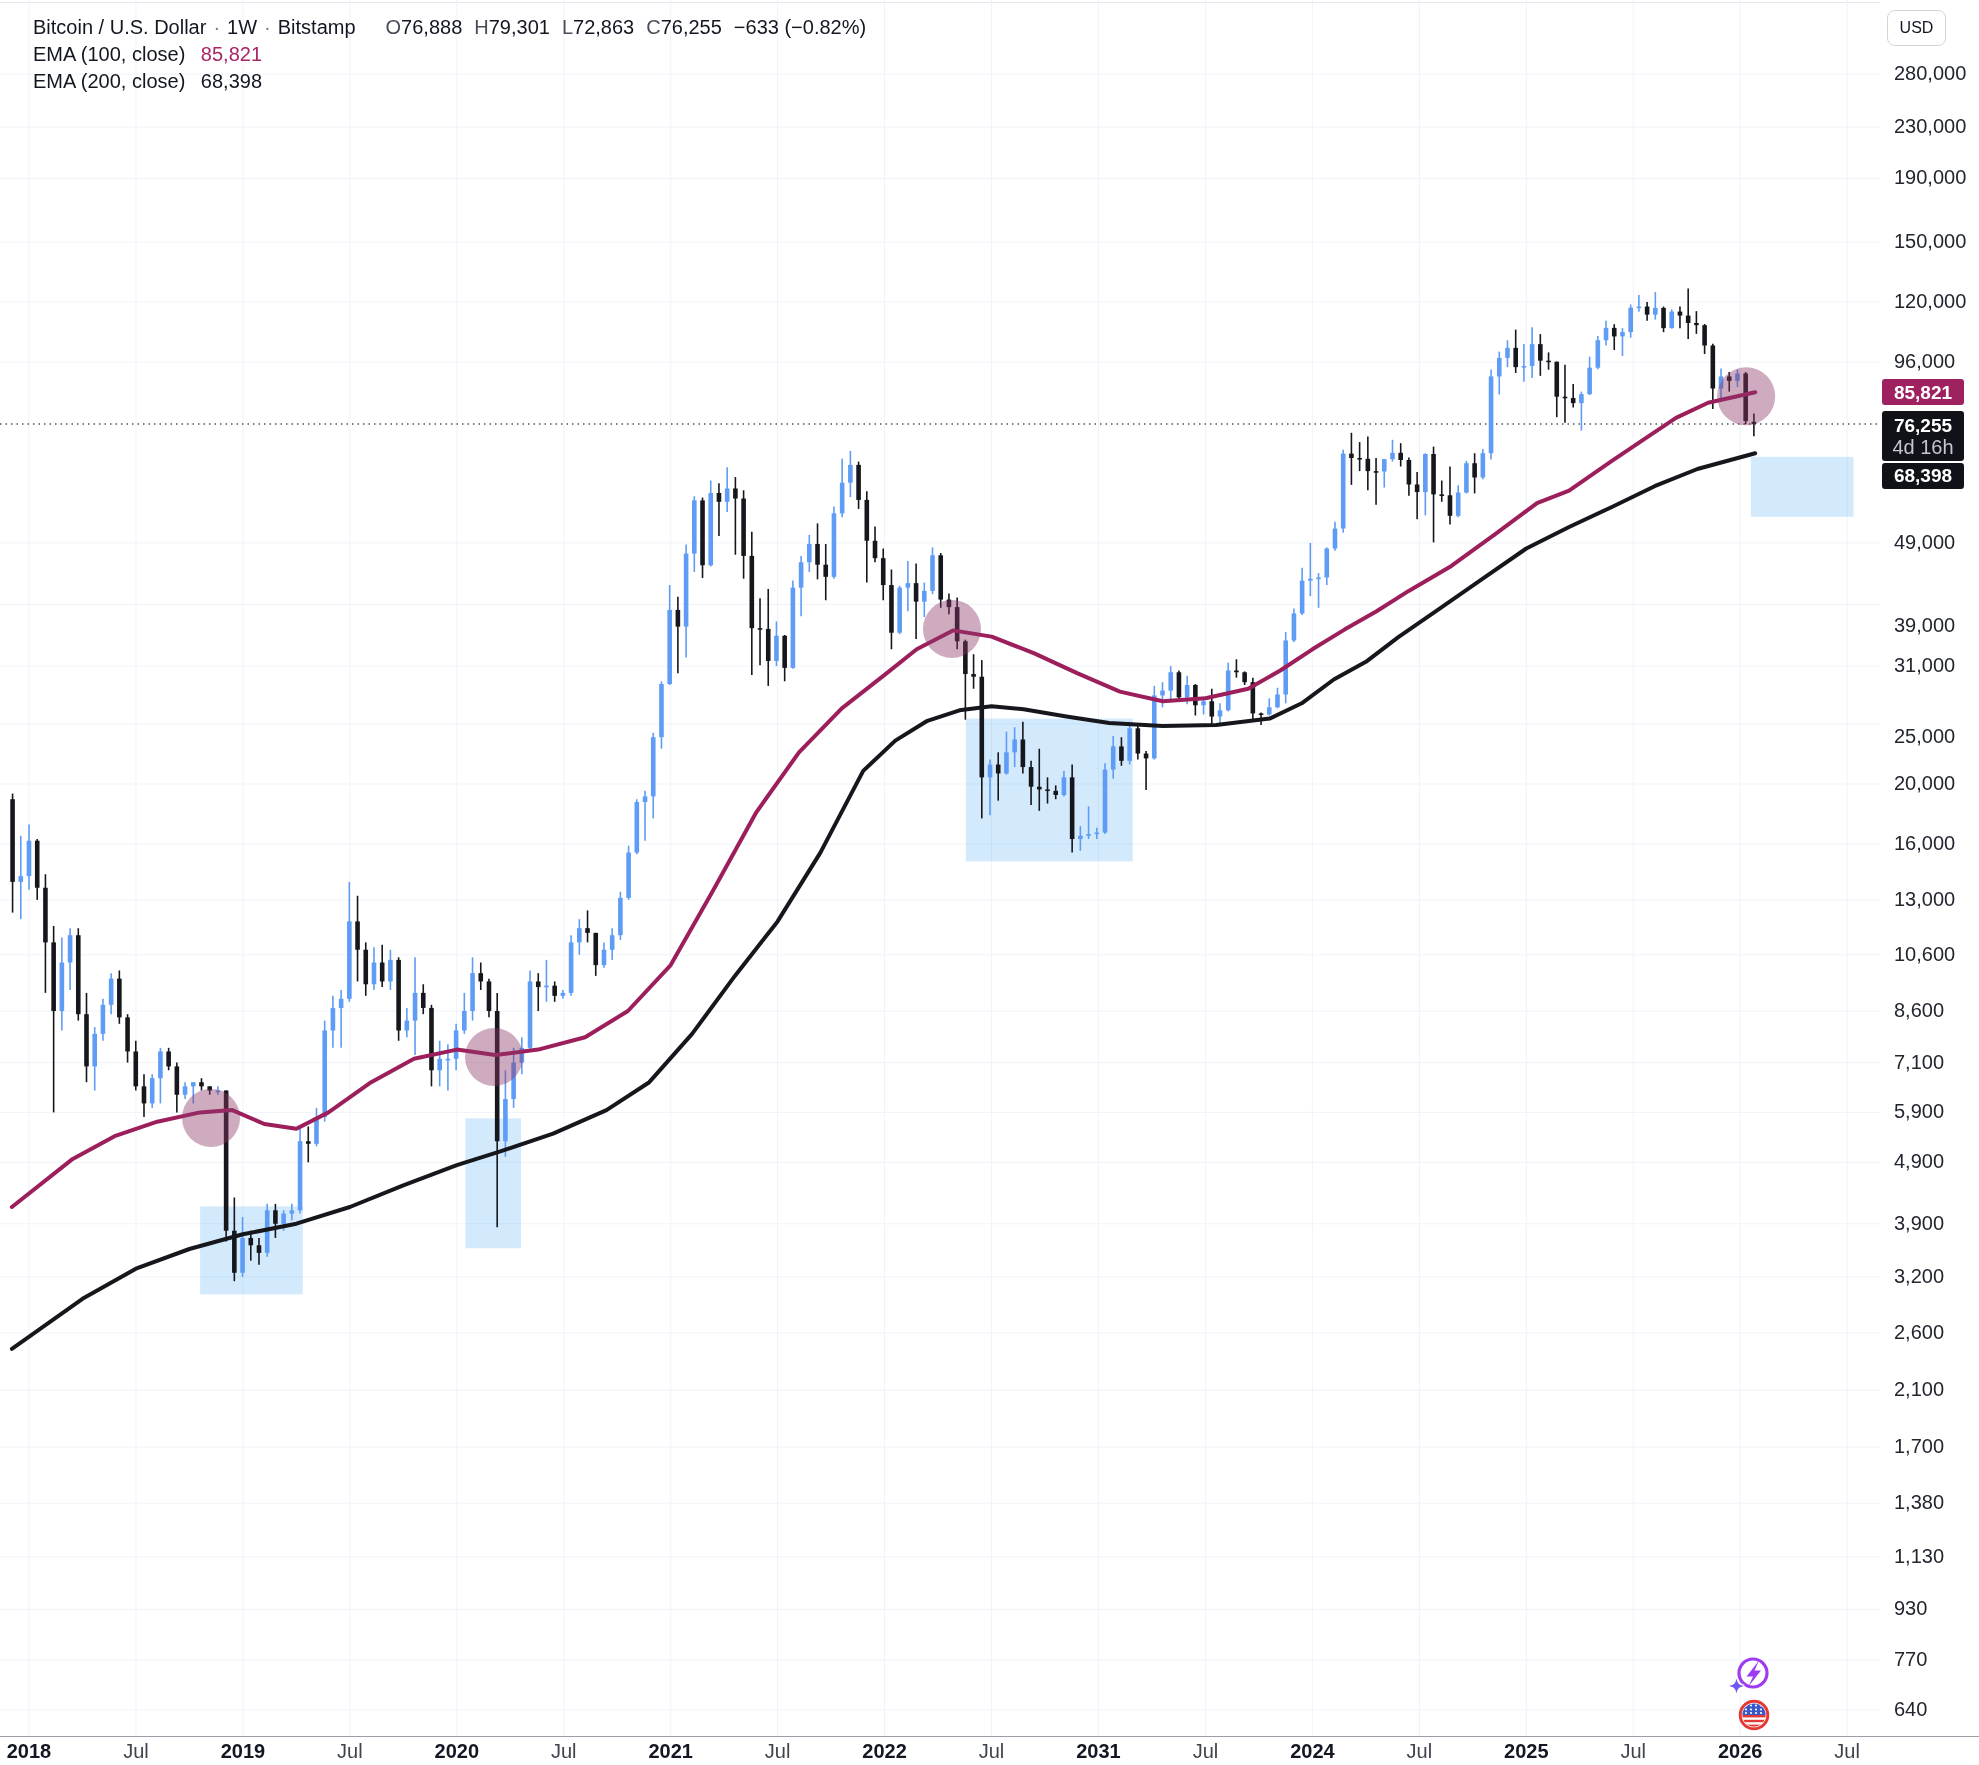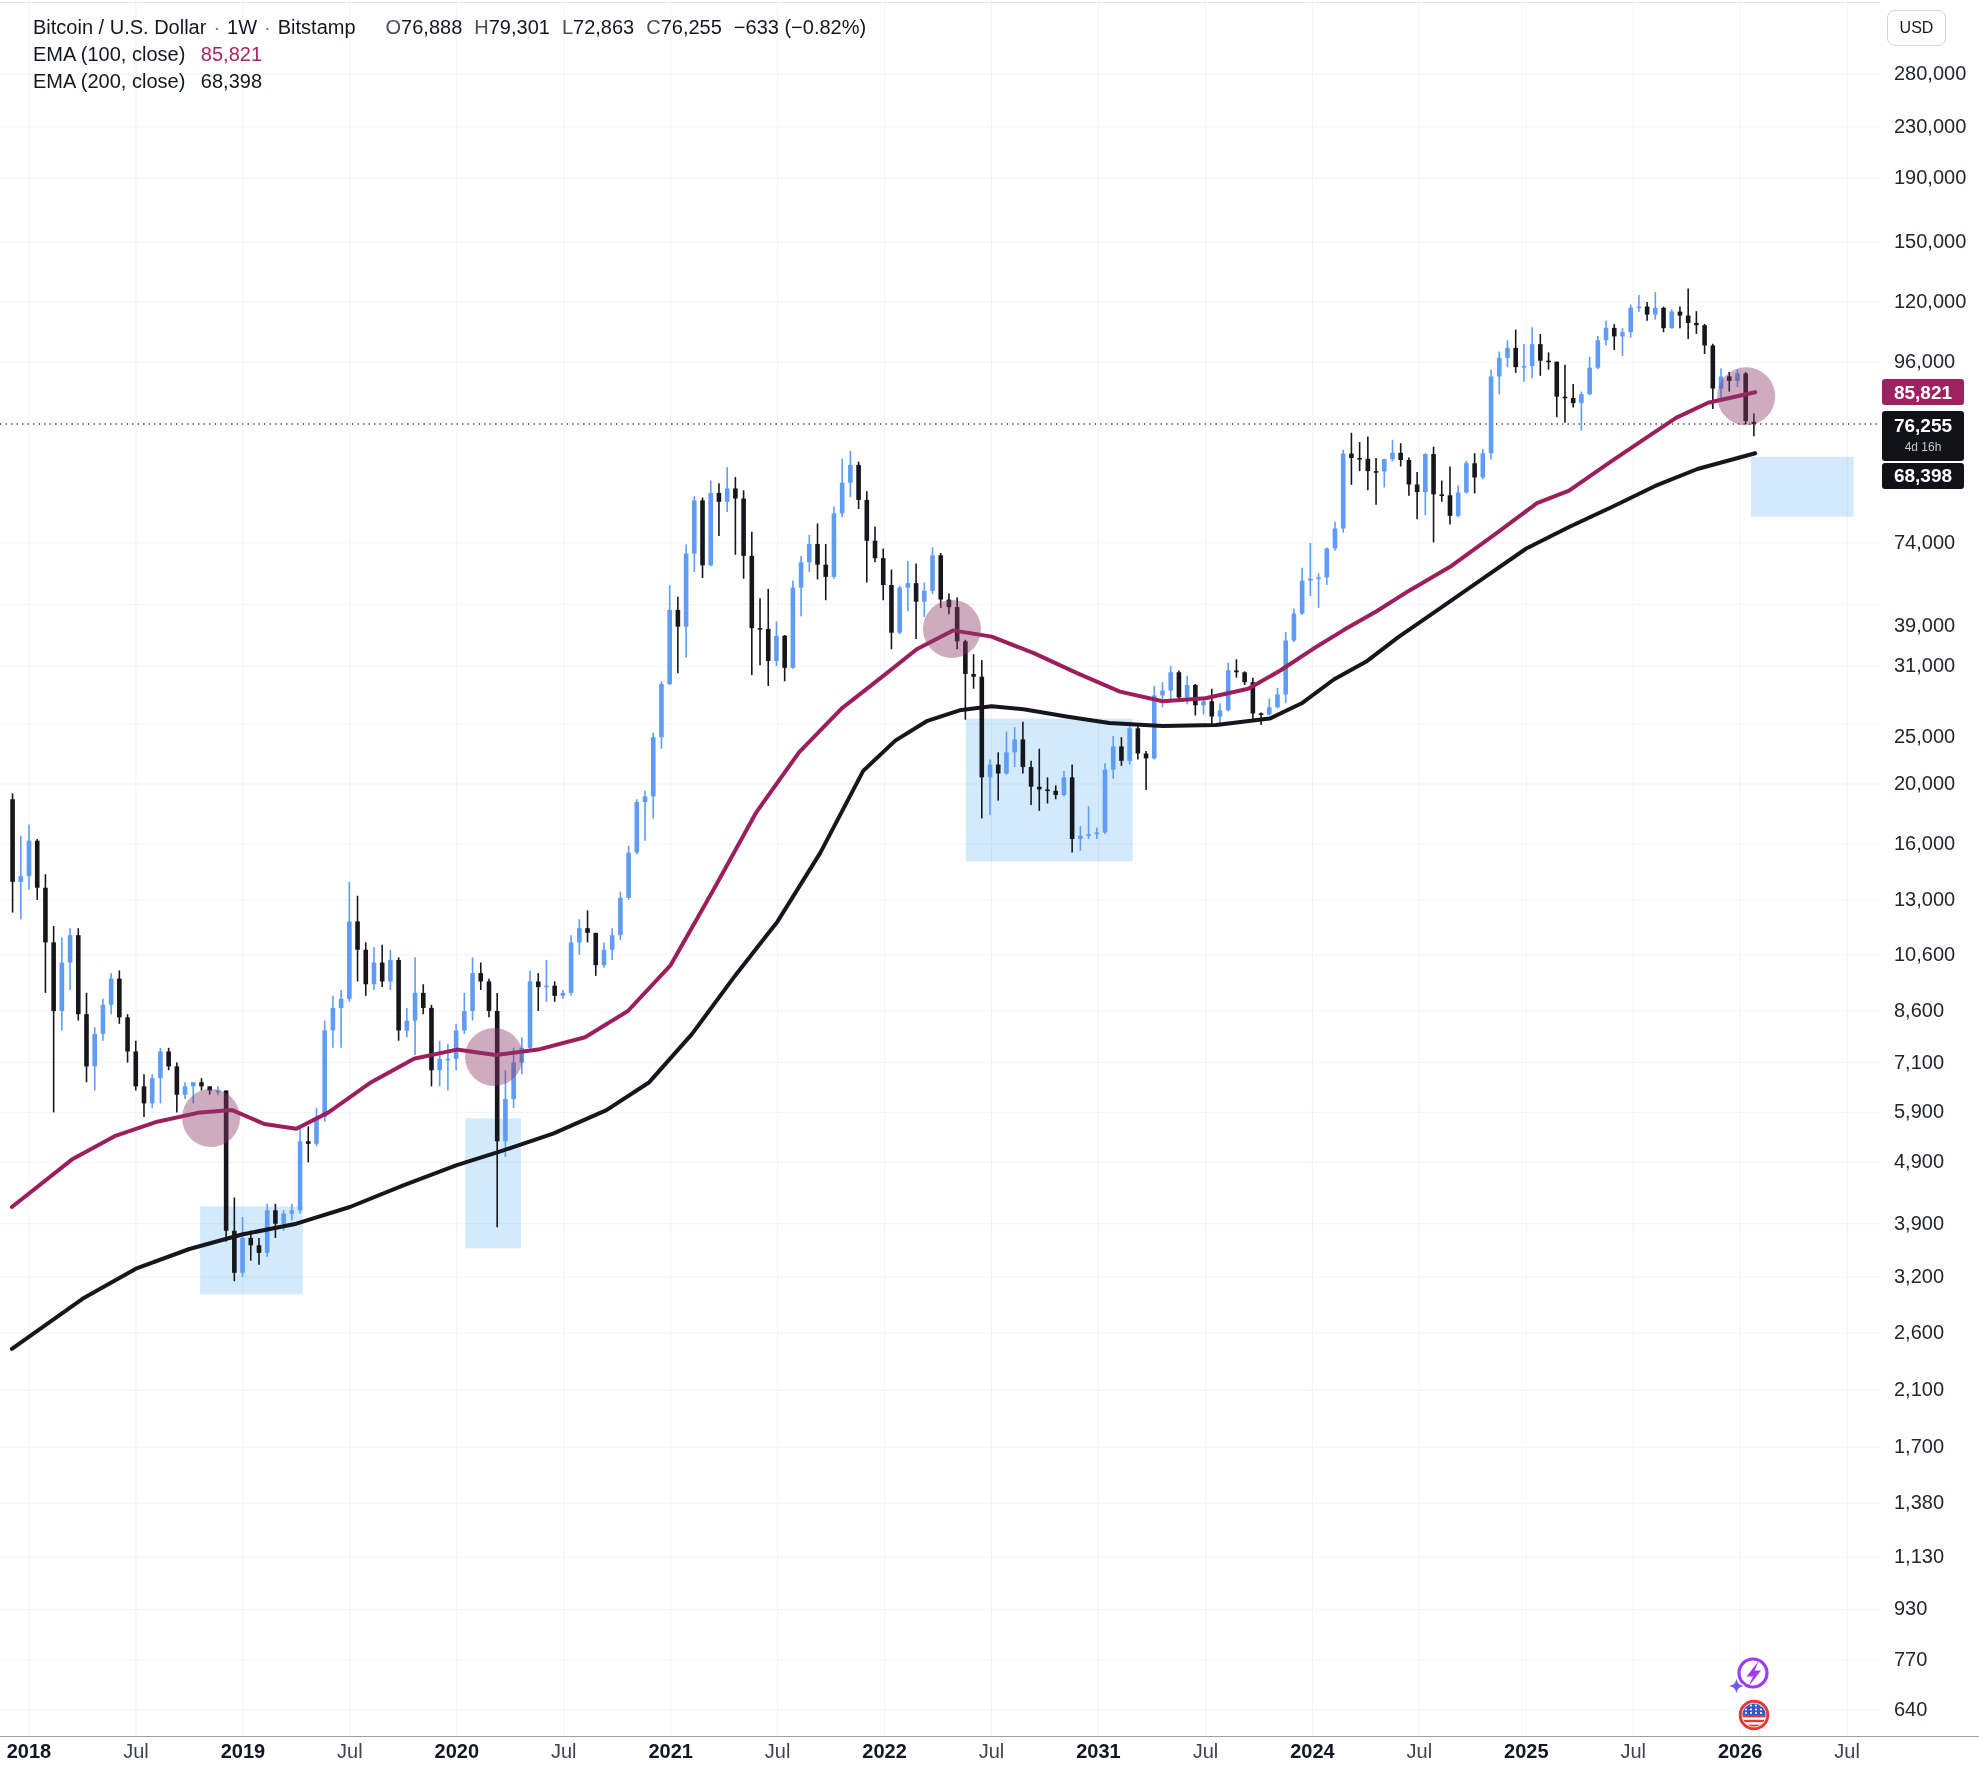--- a/index.html
+++ b/index.html
@@ -21,21 +21,21 @@
   .legend .ival{margin-left:10px;font-weight:500;}
   
   .price-axis{position:absolute;left:1880px;top:0;width:99px;height:1736px;background:#ffffff;}
   .pt{position:absolute;left:14px;font-size:20px;color:#22262f;white-space:nowrap;}
   .usd-btn{position:absolute;left:7px;top:10px;width:57px;height:34px;border:1px solid #d1d4dc;
            border-radius:8px;font-size:16px;font-weight:500;color:#131722;display:flex;
            align-items:center;justify-content:center;background:#fff;}
   .badge{position:absolute;left:2px;width:82px;border-radius:3px;color:#ffffff;
          display:flex;flex-direction:column;align-items:center;justify-content:center;}
   .badge .b1{font-size:19px;font-weight:600;line-height:23px;}
-  .badge .b2{font-size:12px;font-weight:500;line-height:20px;color:#c3c7d0;}
+  .badge .b2{font-size:20px;font-weight:500;line-height:20px;color:#c3c7d0;}
   
   .time-axis{position:absolute;left:0;top:1737px;width:1979px;height:28px;background:#fff;}
   .axis-sep{position:absolute;left:0;top:1736px;width:1979px;height:1px;background:#9b9ea7;}
   .tt{position:absolute;top:3px;width:80px;margin-left:-40px;text-align:center;font-size:20px;}
   .tt.major{font-weight:600;color:#131722;}
   .tt.minor{font-weight:400;color:#3f434c;}
 </style>
 </head>
 <body>
 
@@ -588,21 +588,21 @@
   </div>
 
   <div class="price-axis" id="price-axis">
     <div class="usd-btn">USD</div>
   <div class="pt" style="top: 62.0936px;">280,000</div>
       <div class="pt" style="top: 115.009px;">230,000</div>
       <div class="pt" style="top: 166.403px;">190,000</div>
       <div class="pt" style="top: 229.991px;">150,000</div>
       <div class="pt" style="top: 290.017px;">120,000</div>
       <div class="pt" style="top: 350.042px;">96,000</div>
-      <div class="pt" style="top: 530.952px;">74,000</div>
+      <div class="pt" style="top: 530.952px;">49,000</div>
       <div class="pt" style="top: 614px;">39,000</div>
       <div class="pt" style="top: 654.109px;">31,000</div>
       <div class="pt" style="top: 711.974px; margin-top: 13px;">25,000</div>
       <div class="pt" style="top: 772px;">20,000</div>
       <div class="pt" style="top: 832.026px;">16,000</div>
       <div class="pt" style="top: 887.881px;">13,000</div>
       <div class="pt" style="top: 942.782px;">10,600</div>
       <div class="pt" style="top: 999.028px;">8,600</div>
       <div class="pt" style="top: 1050.59px;">7,100</div>
       <div class="pt" style="top: 1100.39px;">5,900</div>

